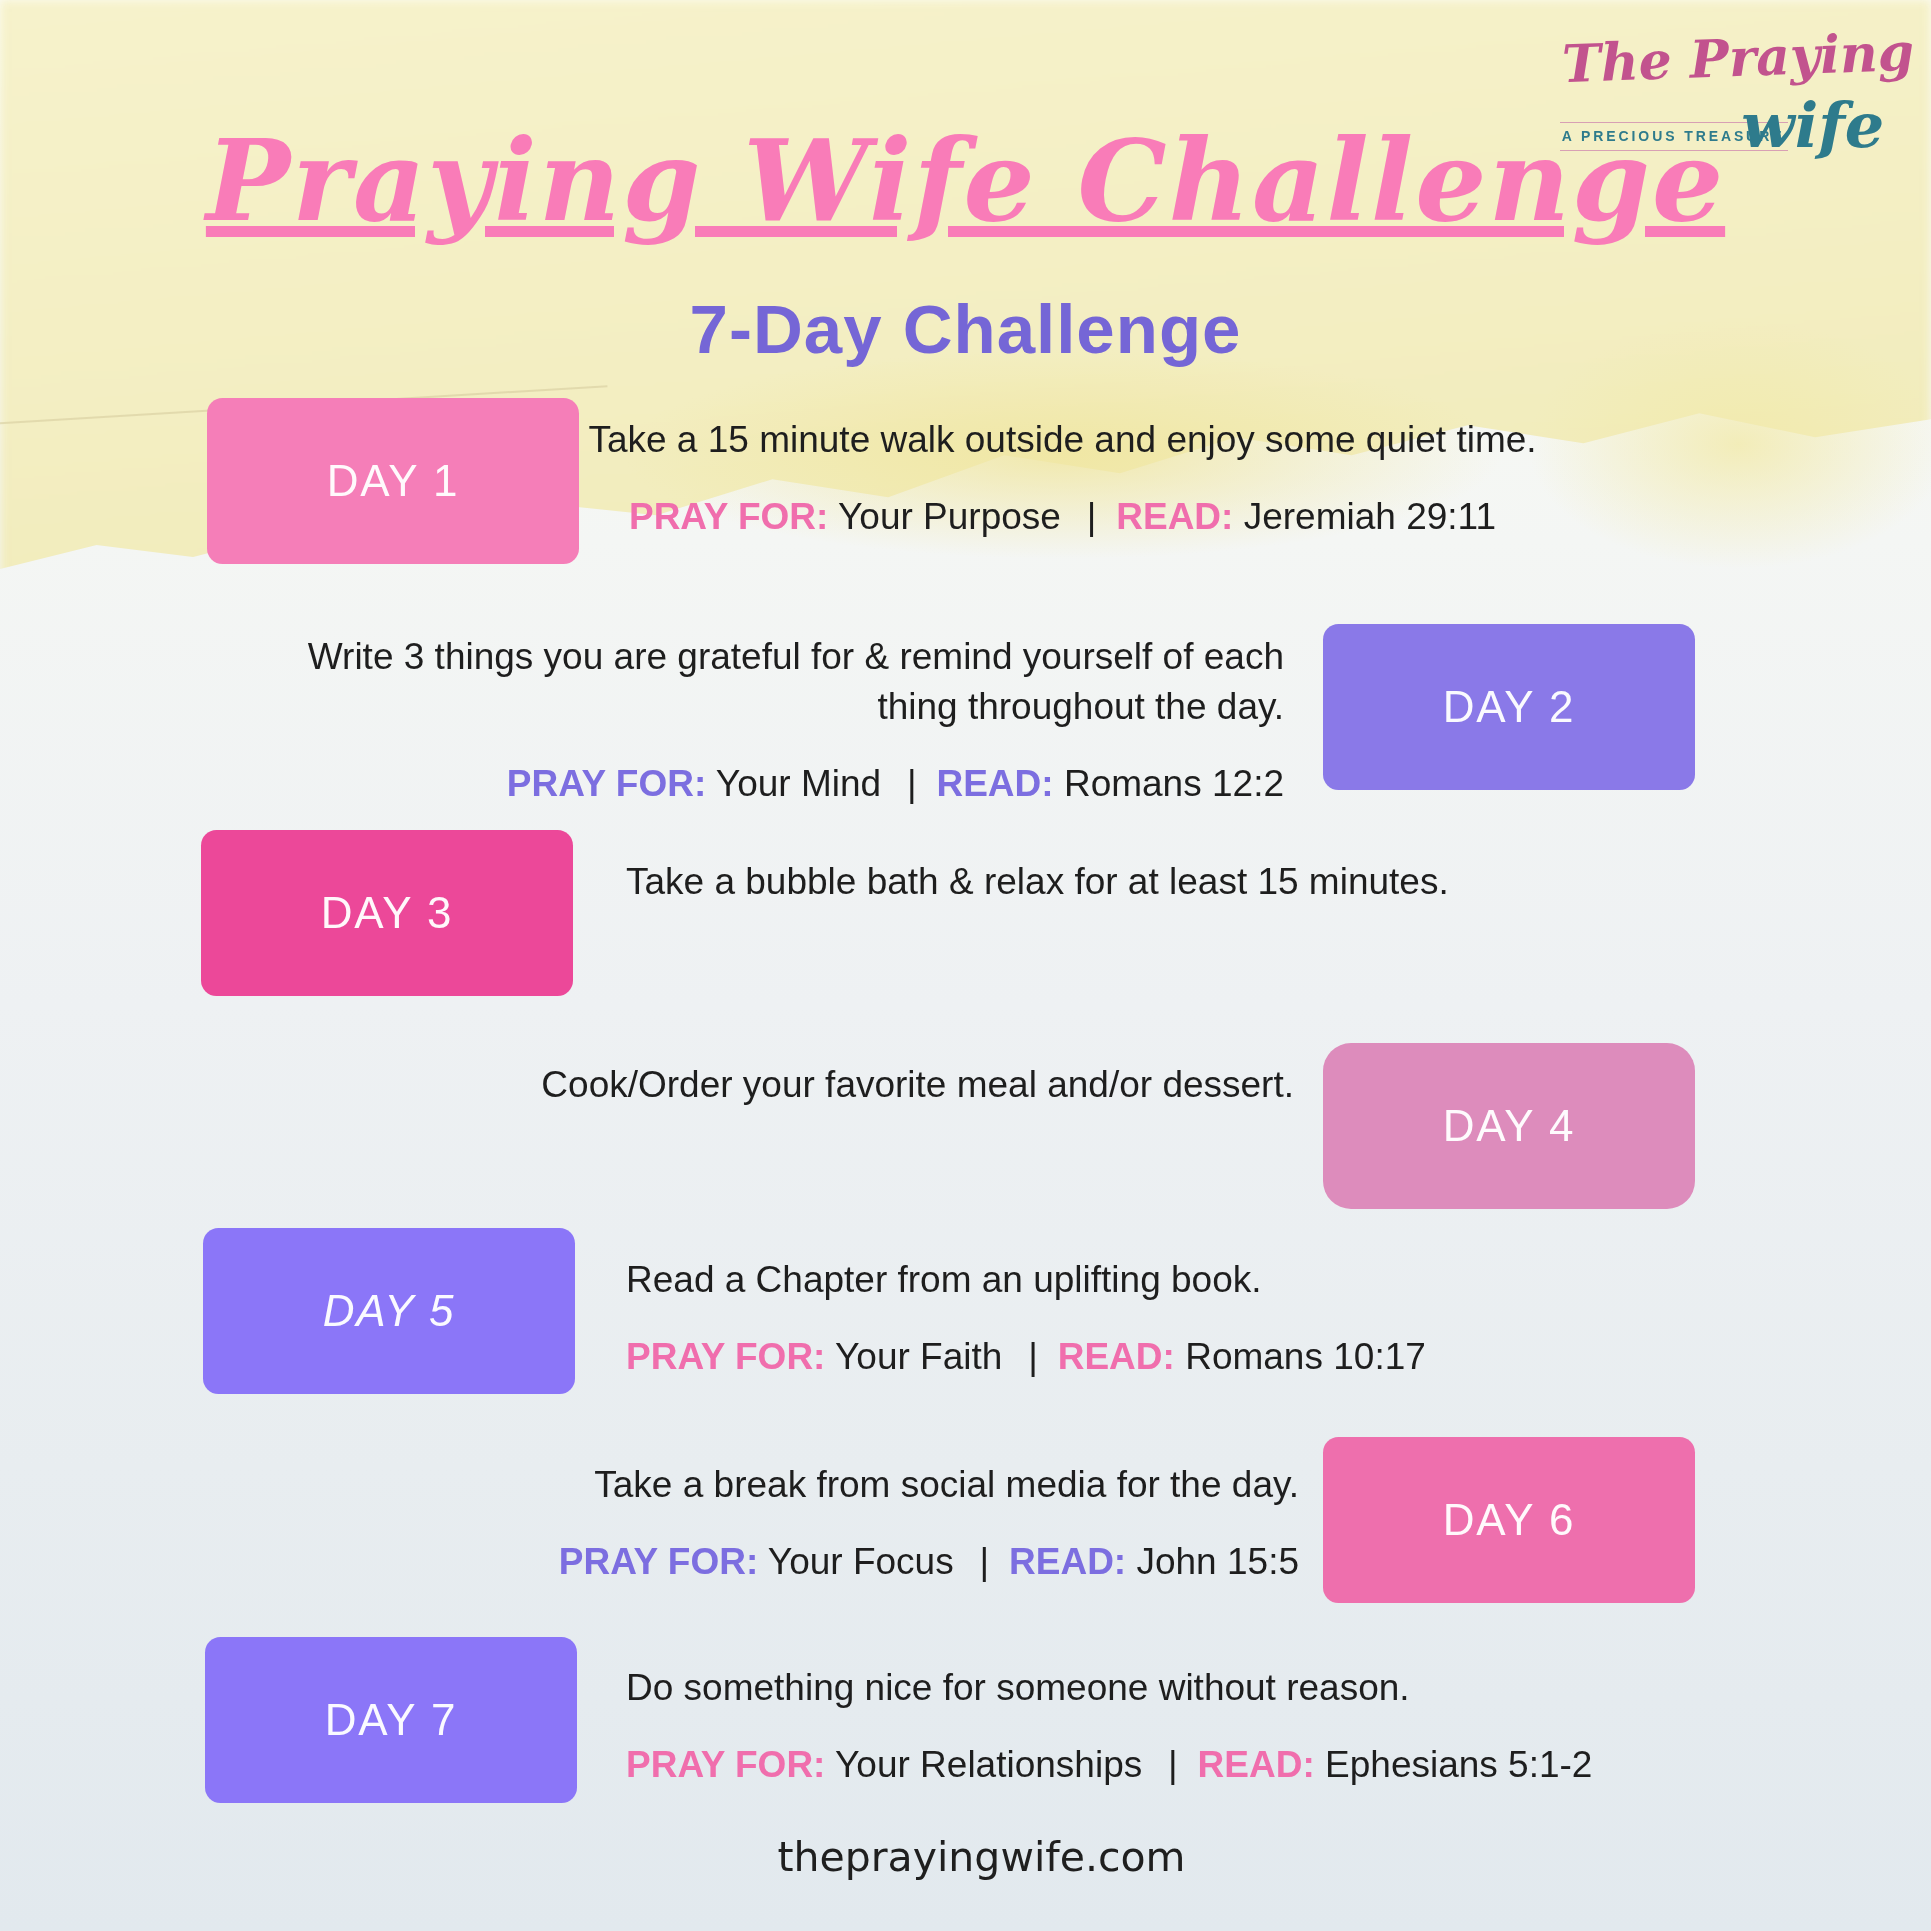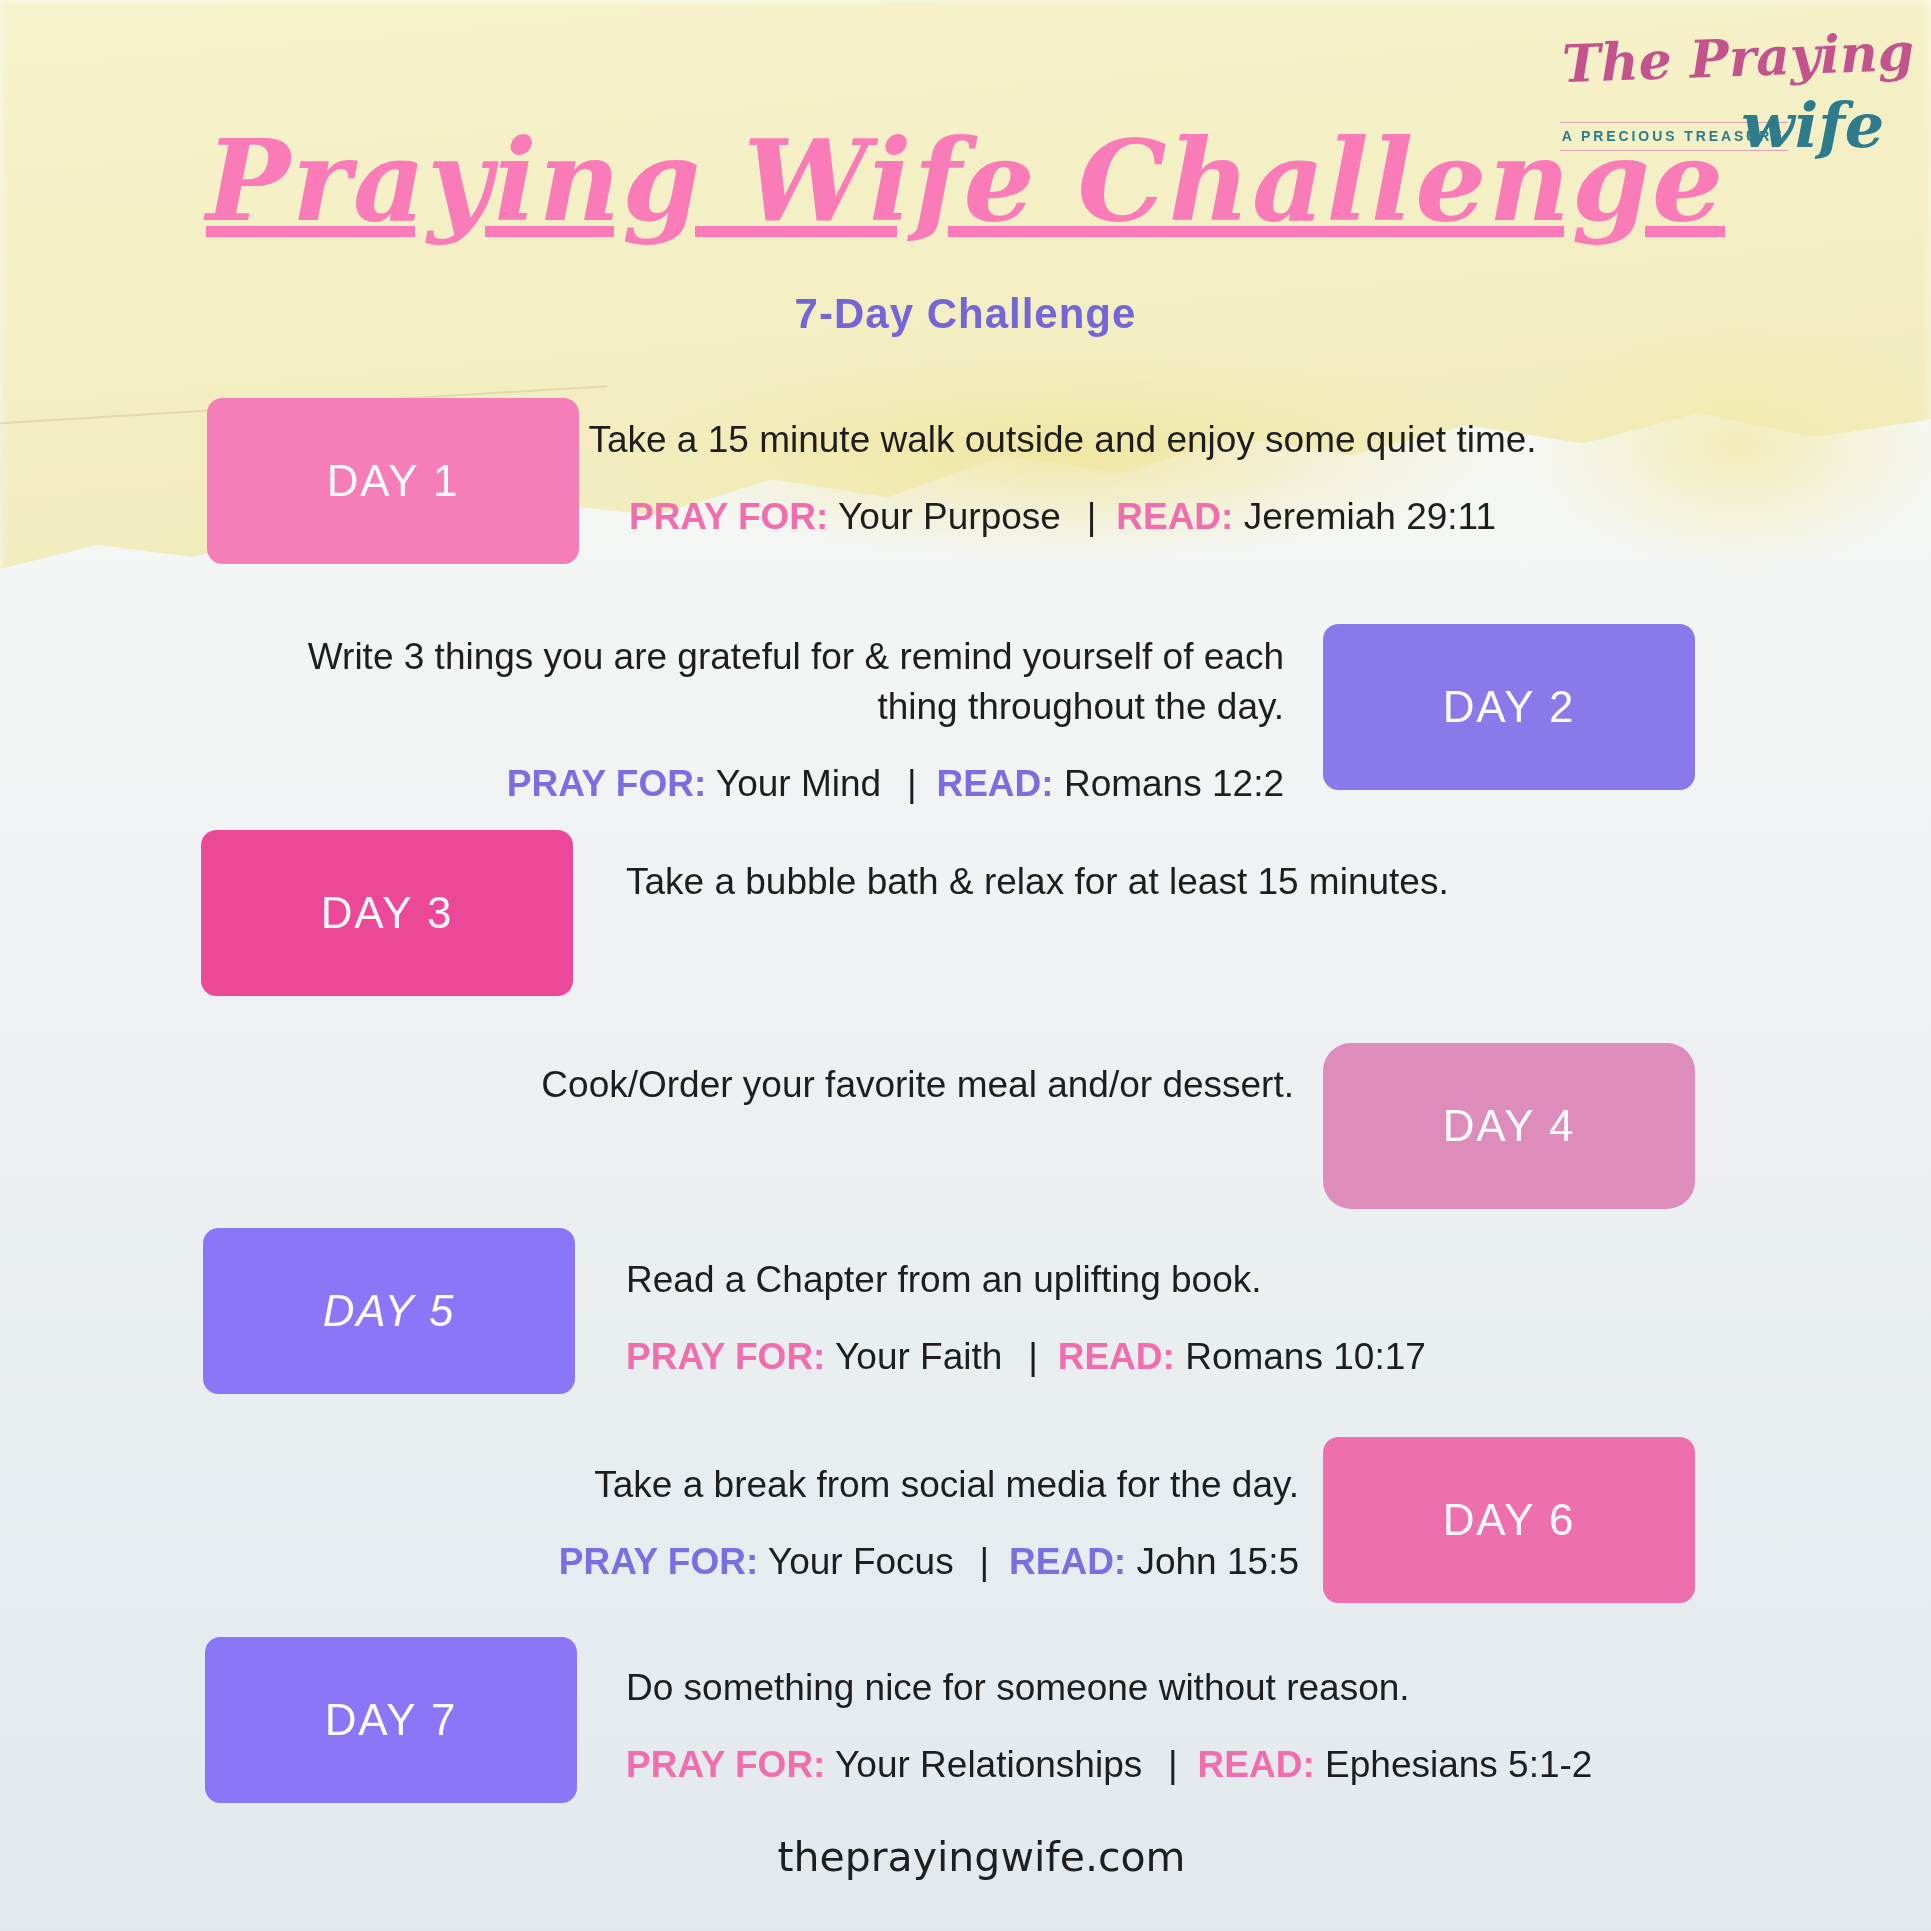--- a/index.html
+++ b/index.html
@@ -30,21 +30,21 @@
     font-family:"DejaVu Serif",serif;font-style:italic;font-weight:bold;font-size:62px;}
   .logo-tagline{position:absolute;left:3.9px;top:114px;
     font-size:14px;letter-spacing:2.9px;font-weight:bold;
     border-top:1.9px solid #d8a0b4;border-bottom:1.9px solid #d8a0b4;
     padding:5.8px 3.9px 5.8px 1.9px;}
   
   .title{position:absolute;left:0;right:0;top:114px;text-align:center;
     font-family:"DejaVu Serif",serif;font-style:italic;font-weight:bold;
     font-size:112px;line-height:1.2;letter-spacing:1.9px;}
   .subtitle{position:absolute;left:0;right:0;top:290px;text-align:center;
-    font-weight:bold;font-size:42px;letter-spacing:1px;}
+    font-weight:bold;font-size:69px;letter-spacing:1px;}
   
   .day-box{position:absolute;width:372px;height:166px;border-radius:15.4px;
     display:flex;align-items:center;justify-content:center;}
   .day-label{color:rgba(255,255,255,0.96);font-size:44px;letter-spacing:1.9px;}
   .txt{position:absolute;}
   .task{margin:0;font-size:37px;line-height:50px;color:#1e1e1e;}
   .pray{margin:31px 0 0 0;font-size:37px;color:#1e1e1e;white-space:nowrap;}
   .pray .lbl{font-weight:bold;}
   .pray .sep{margin:0 9.7px;}
   .pray .val{margin-right:5.8px;}

